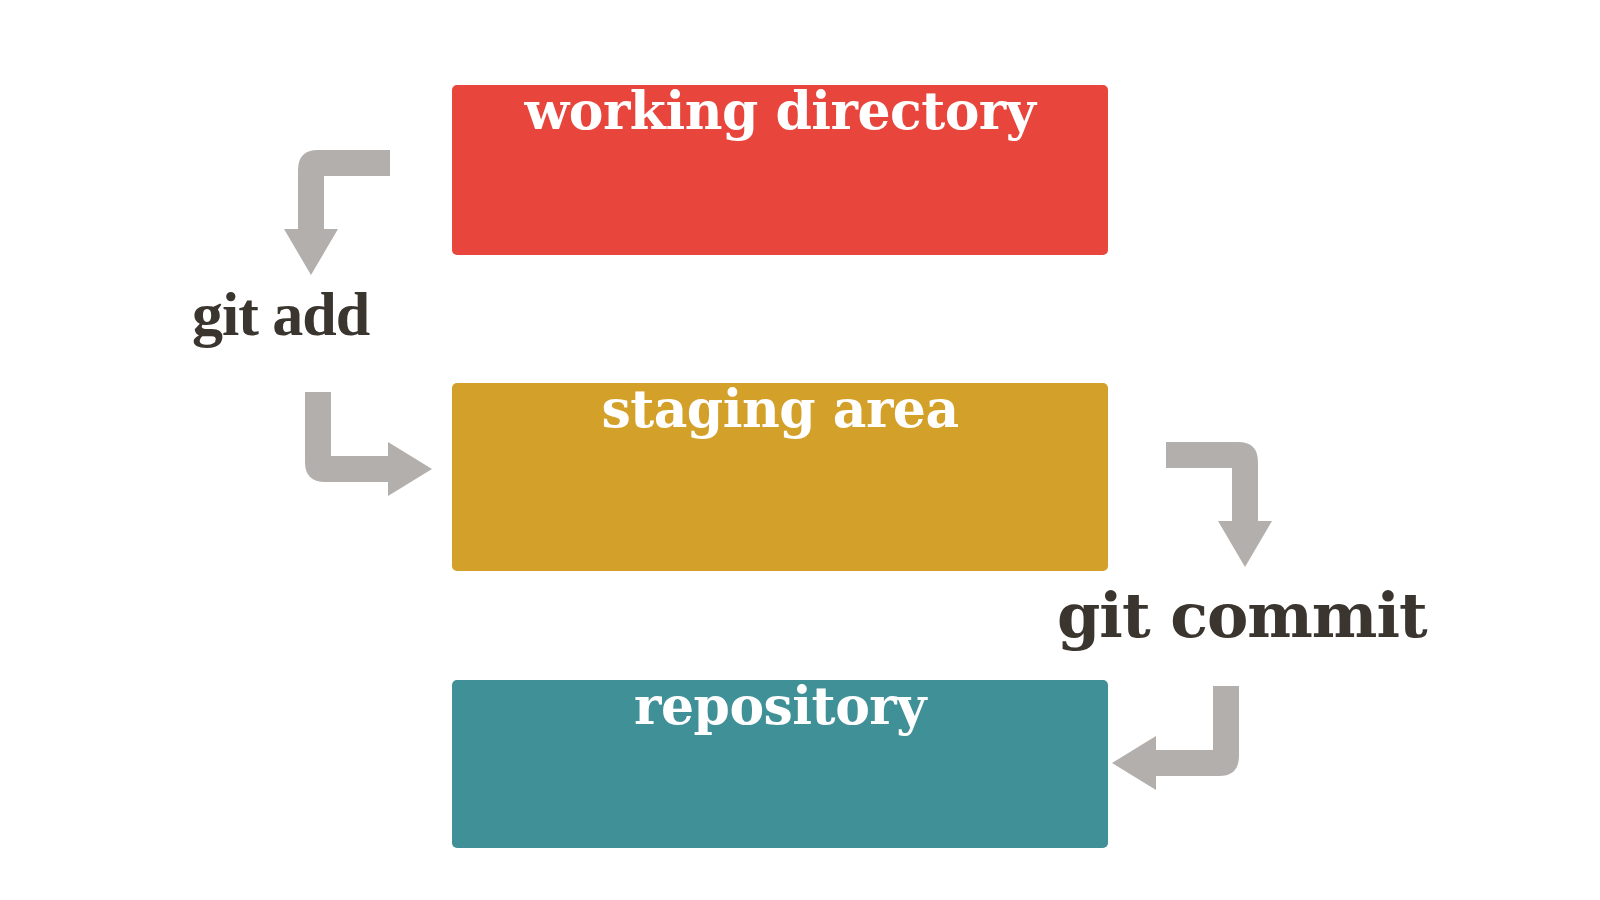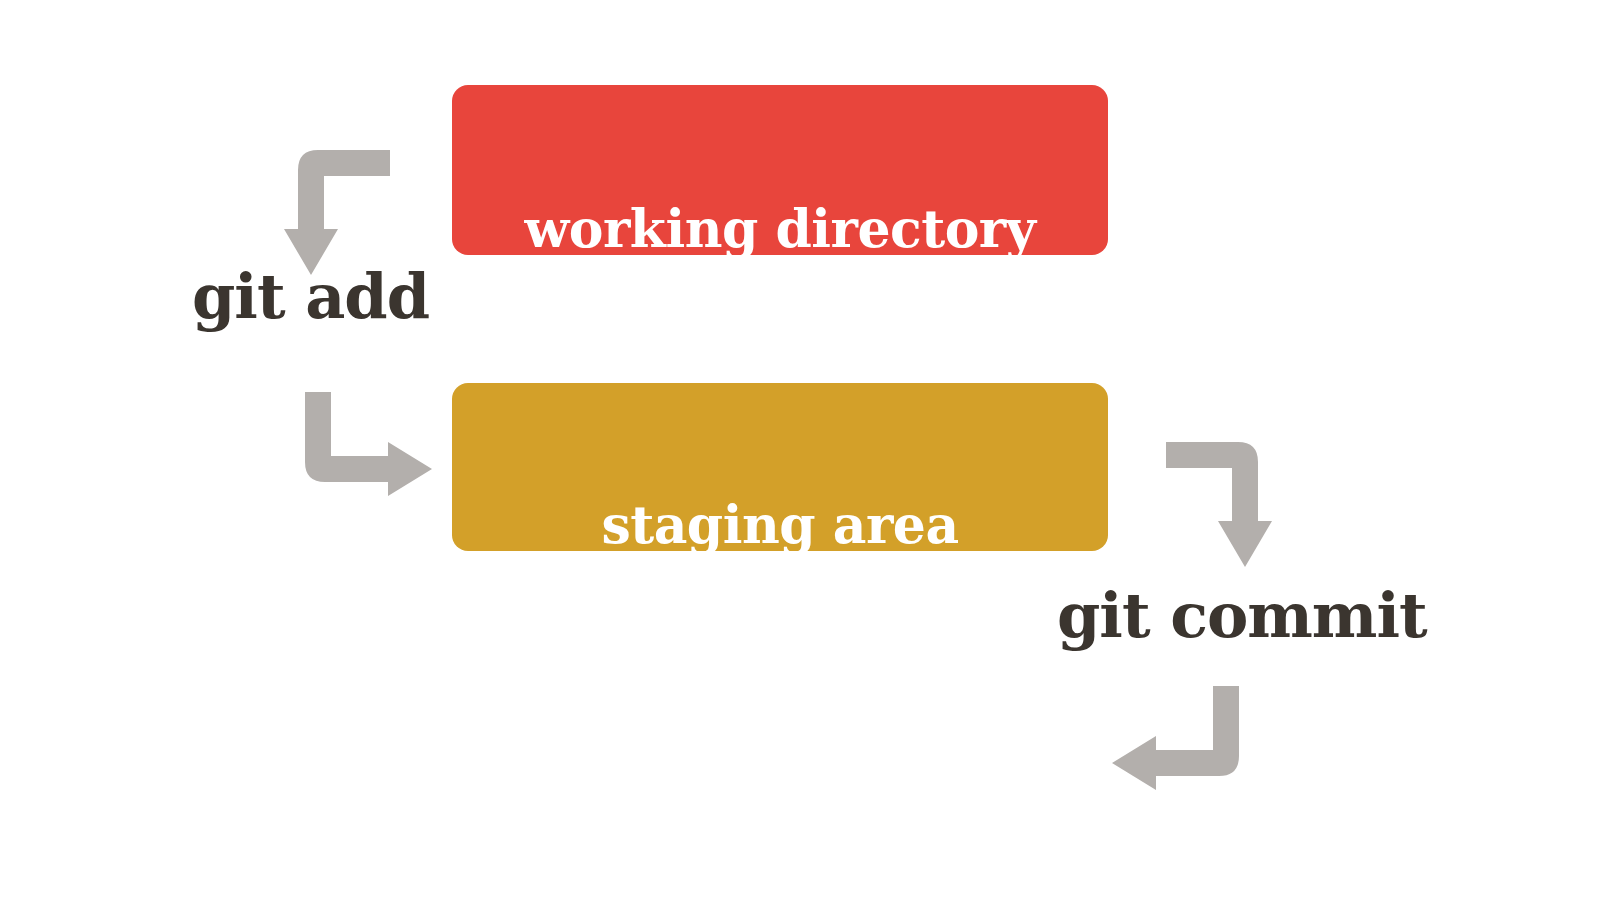--- a/index.html
+++ b/index.html
@@ -12,23 +12,23 @@
     width: 1600px;
     height: 900px;
     background: #ffffff;
     overflow: hidden;
     font-family: "DejaVu Serif", "Liberation Serif", serif;
   }
 
   
   .stage-box {
     position: absolute;
-    border-radius: 16px;
+    border-radius: 5px;
     display: flex;
-    align-items: flex-end;
+    align-items: flex-start;
     justify-content: center;
     box-sizing: border-box;
   }
   .stage-label {
     font-family: "DejaVu Serif", "Liberation Serif", serif;
     font-weight: bold;
     font-size: 52px;
     letter-spacing: -0.5px;
     color: #ffffff;
     white-space: nowrap;
@@ -38,21 +38,21 @@
   #box-working-directory {
     left: 452px;
     top: 85px;
     width: 656px;
     height: 170px;
   }
   #box-staging-area {
     left: 452px;
     top: 383px;
     width: 656px;
-    height: 168px;
+    height: 188px;
   }
   #box-repository {
     left: 452px;
     top: 680px;
     width: 656px;
     height: 168px;
   }
 
   
   .command-label {
@@ -60,21 +60,22 @@
     font-family: "DejaVu Serif", "Liberation Serif", serif;
     font-weight: bold;
     font-size: 62px;
     letter-spacing: -1px;
     color: #3b352f;
     white-space: nowrap;
     line-height: 1;
   }
   #label-git-add {
     left: 192px;
-    top: 266px;
+    top: 283px;
+    font-family: Liberation Serif, serif;
   }
   #label-git-commit {
     left: 1057px;
     top: 585px;
   }
 
   
   .arrow-svg {
     position: absolute;
     overflow: visible;
@@ -90,20 +91,23 @@
 <div id="canvas">
 
   <div class="stage-box" id="box-working-directory" style="background:#e8453c">
     <span class="stage-label">working directory</span>
   </div>
 
   <div class="stage-box" id="box-staging-area" style="background:#d3a029">
     <span class="stage-label">staging area</span>
   </div>
 
+  <div class="stage-box" id="box-repository" style="background:#409098">
+    <span class="stage-label">repository</span>
+  </div>
 
   <div class="command-label" id="label-git-add">git add</div>
 
   <div class="command-label" id="label-git-commit">git commit</div>
 
   <svg class="arrow-svg" id="arrow-add-in" width="120" height="150" viewBox="0 0 120 150">
     <path d="M 106 14
              L 34 14
              Q 14 14 14 34
              L 14 93

